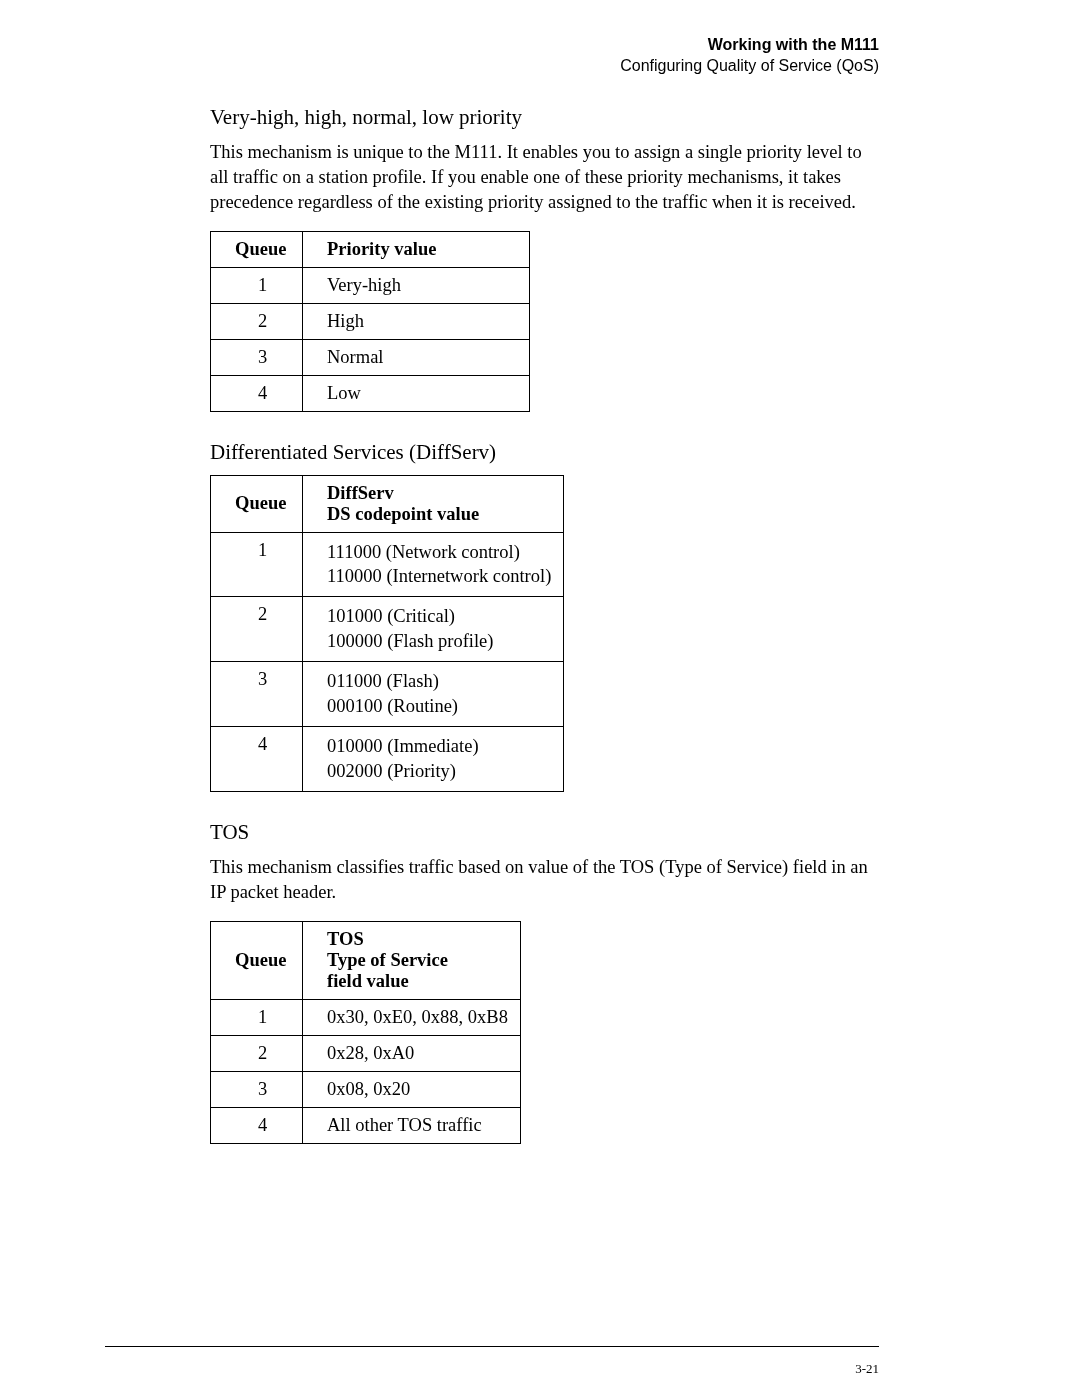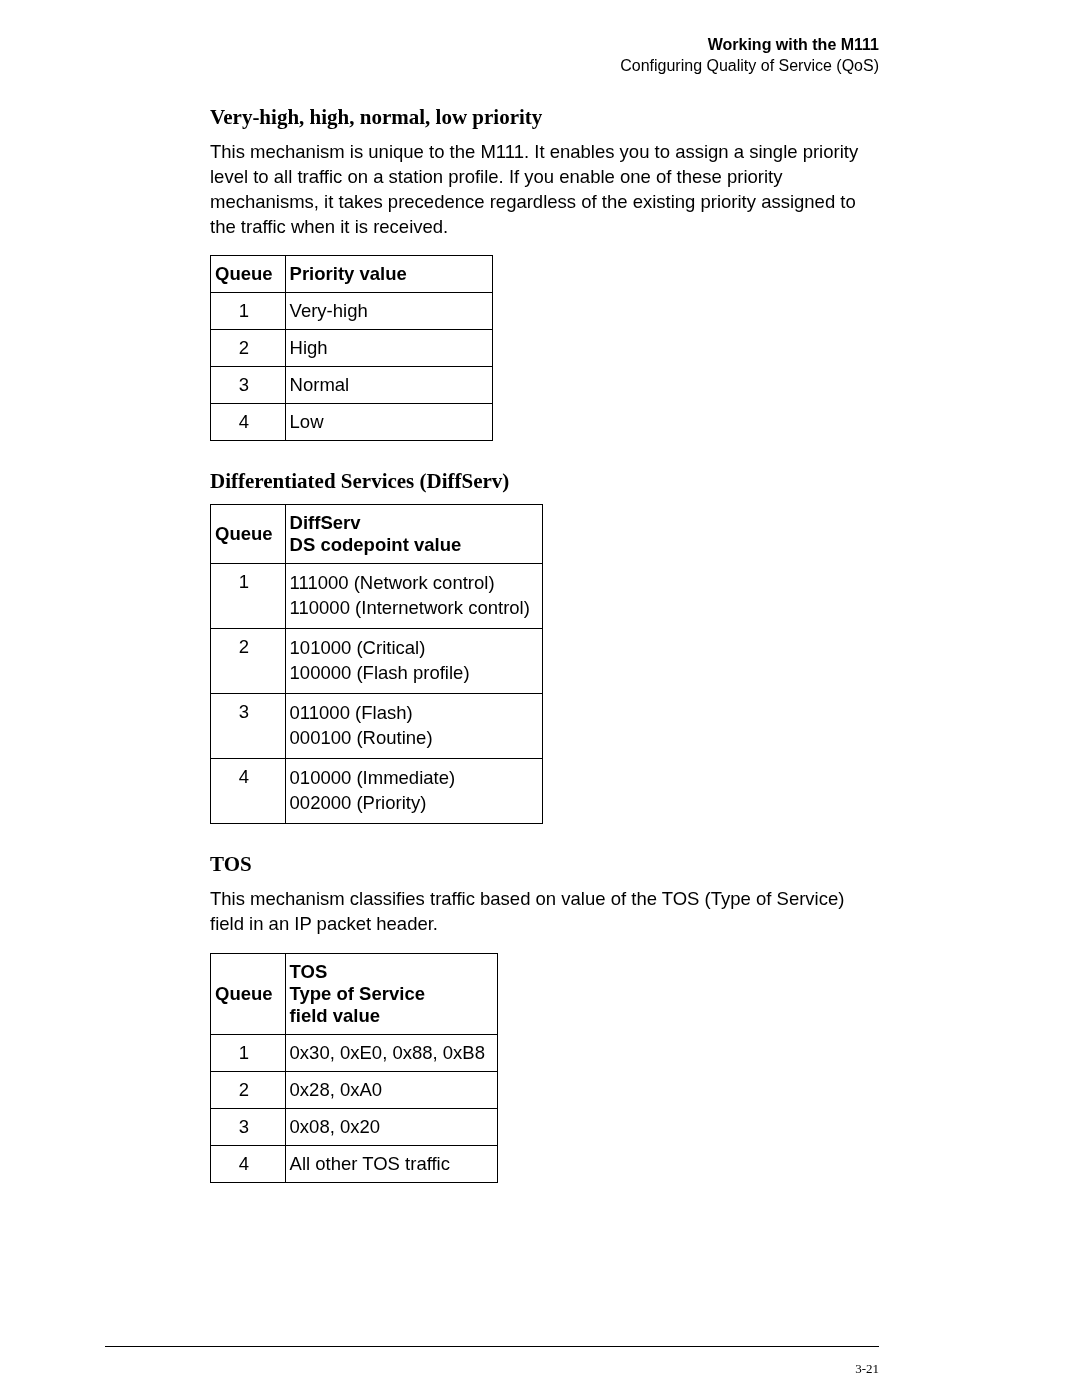--- a/index.html
+++ b/index.html
@@ -21,42 +21,42 @@
     font-size: 16px;
     line-height: 1.3;
     margin-bottom: 28px;
     font-family: Arial, Helvetica, sans-serif;
   }
   .running-head .bold {
     font-weight: bold;
   }
   h4.section {
     font-family: "Century Schoolbook", Georgia, serif;
-    font-weight: bold;
+    font-weight: normal;
     font-size: 21px;
     margin: 0 0 10px 0;
   }
   p.body {
-    font-family: Liberation Sans, sans-serif;
+    font-family: Liberation Serif, serif;
     font-size: 18.5px;
     line-height: 1.35;
     margin: 0 0 16px 0;
   }
   table.data {
     border-collapse: collapse;
     margin: 0 0 28px 0;
   }
   table.data th,
   table.data td {
     border: 1.5px solid #000;
-    padding: 7px 12px 7px 4px;
+    padding: 7px 12px 7px 24px;
     font-size: 18.5px;
     vertical-align: top;
     text-align: left;
-    font-family: Liberation Sans, sans-serif;
+    font-family: Liberation Serif, serif;
   }
   table.data th {
     font-weight: bold;
   }
   table.data td.q {
     text-align: center;
     min-width: 55px;
   }
   table.data th.q {
     min-width: 55px;

